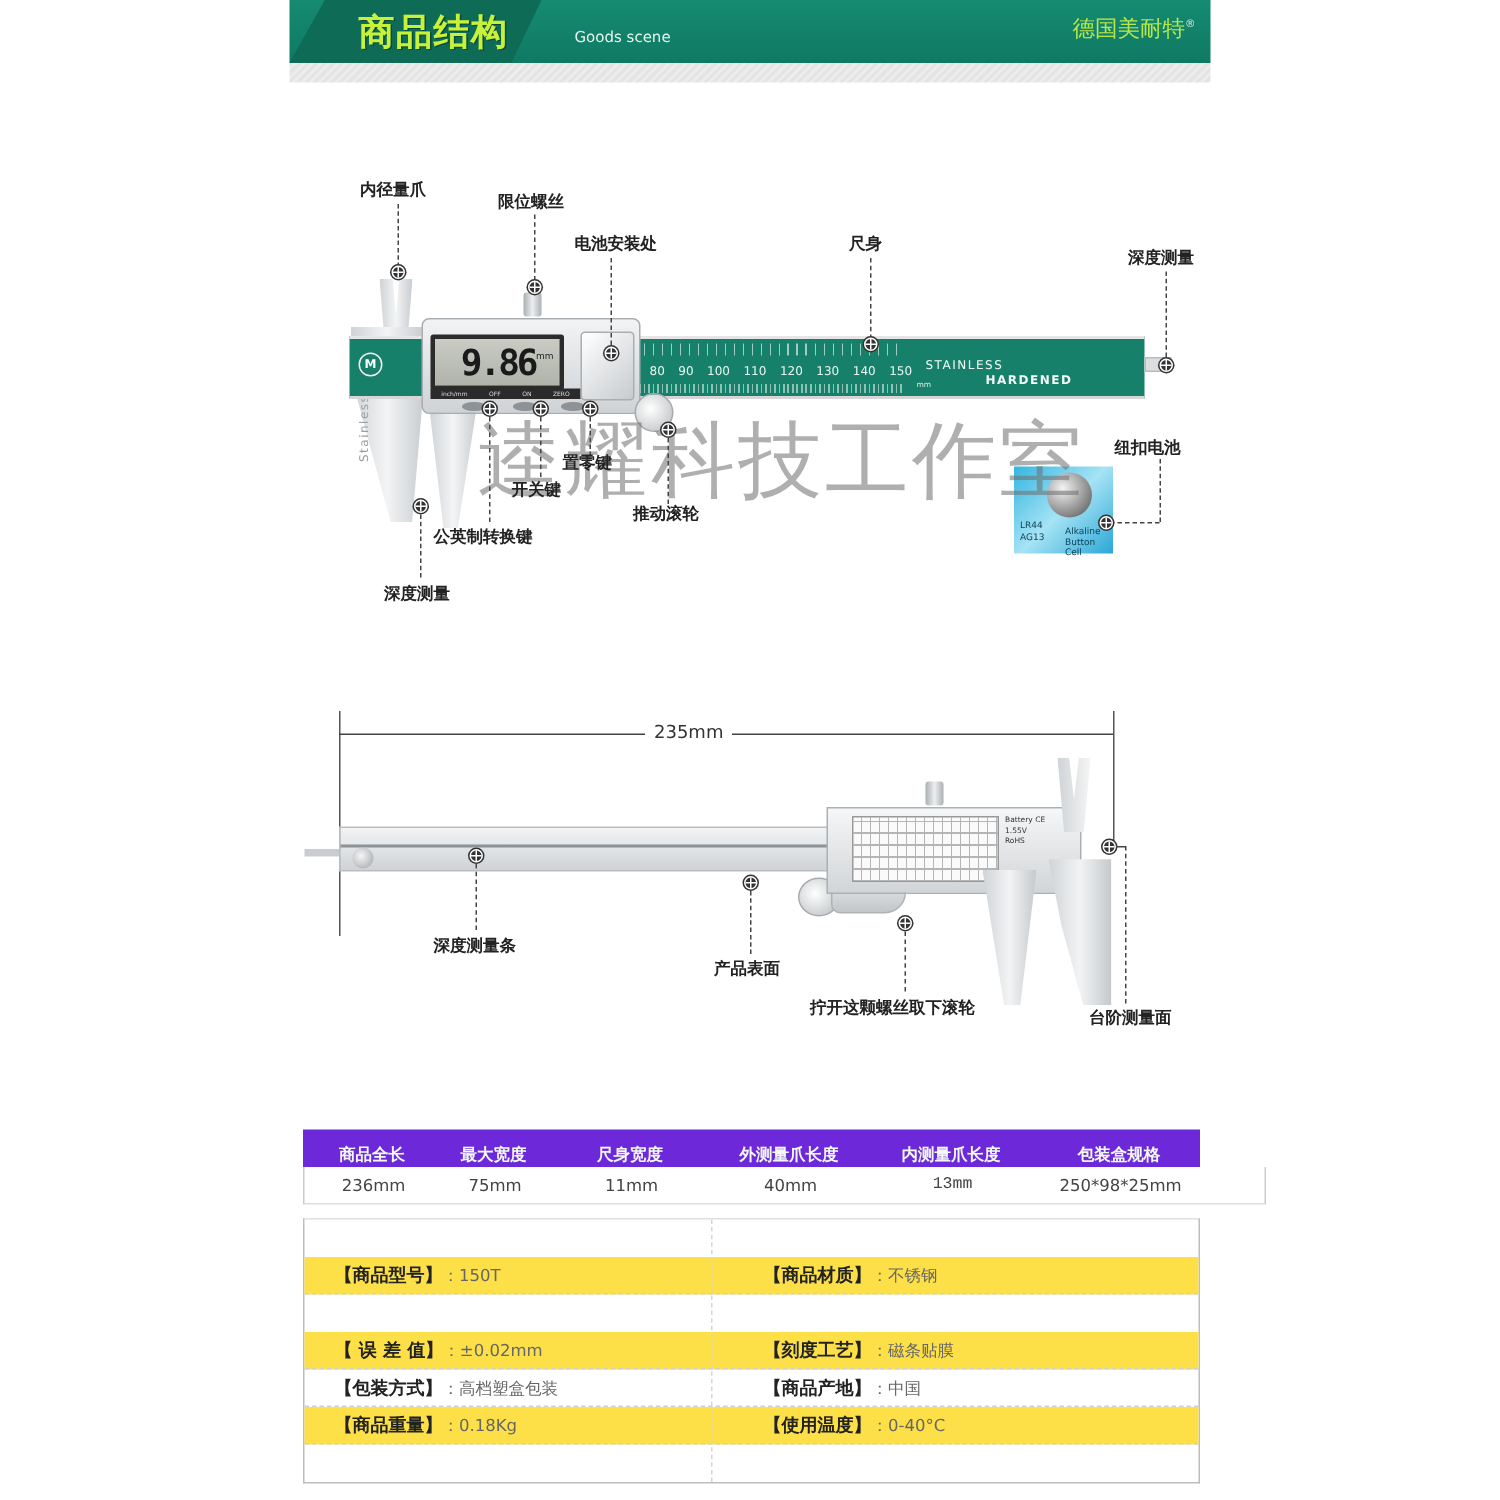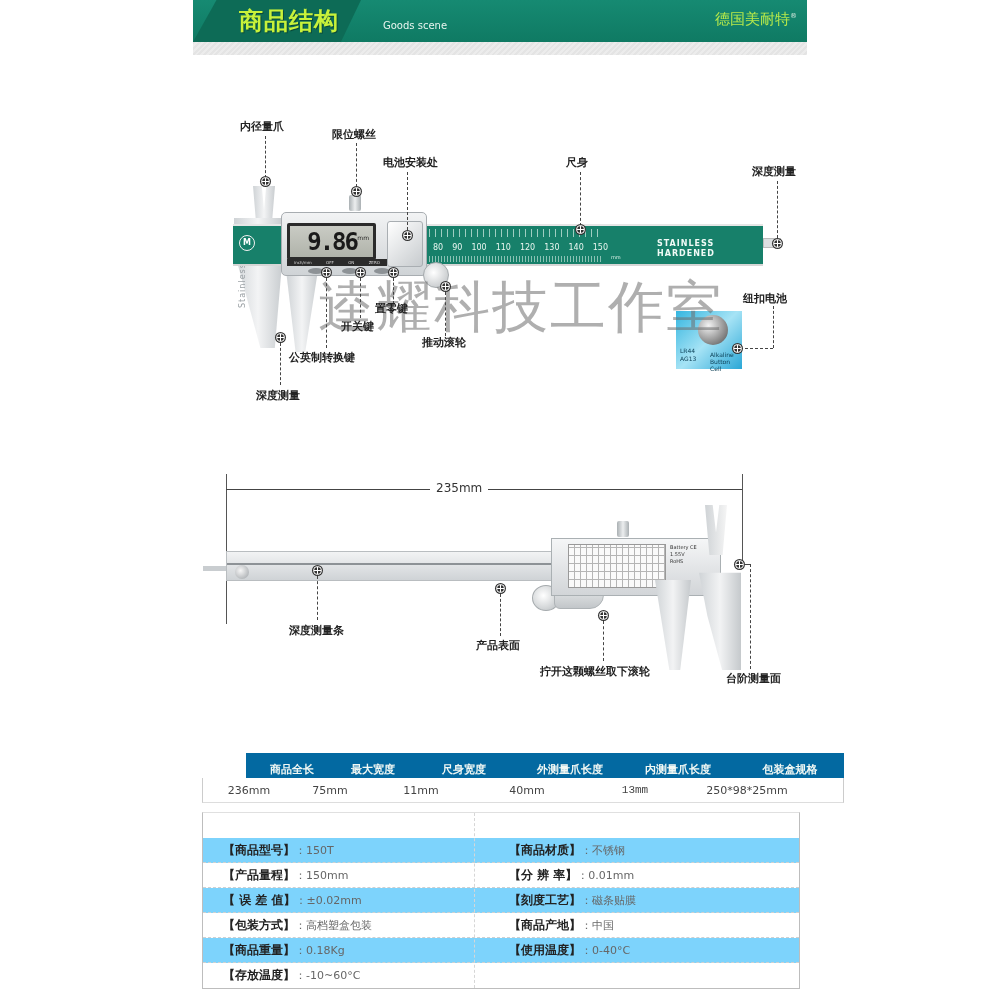--- a/index.html
+++ b/index.html
@@ -31,21 +31,21 @@
 
   
   .jaw { position: absolute; background: linear-gradient(90deg, #cfd3d6, #f3f4f5 50%, #c9cdd0); }
   .scale-bar { position: absolute; left: 233px; top: 224px; width: 530px; height: 42px;
     background: #17806a; border-top: 2px solid #e6e6e6; border-bottom: 2px solid #d6d6d6; }
   .scale-bar .ticks { position: absolute; left: 190px; right: 160px; top: 3px; height: 8px;
     background: repeating-linear-gradient(90deg, #d8efe6 0 1px, transparent 1px 6px); opacity: .7; }
   .scale-bar .ticks-bottom { position: absolute; left: 190px; right: 160px; bottom: 2px; height: 6px;
     background: repeating-linear-gradient(90deg, #d8efe6 0 1px, transparent 1px 3px); opacity: .6; }
   .scale-nums { position: absolute; left: 200px; top: 17px; display: flex; gap: 9px; font-size: 8px; color: #e9f6f0; }
-  .scale-bar .stainless { position: absolute; left: 424px; top: 13px; font-size: 8px; font-weight: bold; color: #f0faf6; letter-spacing: 1px; }
+  .scale-bar .stainless { position: absolute; left: 384px; top: 13px; font-size: 8px; font-weight: normal; color: #f0faf6; letter-spacing: 1px; }
   .scale-bar .hardened { position: absolute; left: 424px; top: 23px; font-size: 8px; font-weight: bold; color: #f0faf6; letter-spacing: 1px; }
   .scale-bar .logo { position: absolute; left: 6px; top: 9px; width: 16px; height: 16px; border-radius: 50%;
     border: 1.5px solid #f1f1f1; color: #fff; font-size: 8px; text-align: center; line-height: 13px; font-weight: bold; }
   .scale-bar .mm-unit { position: absolute; left: 378px; top: 28px; font-size: 5px; color: #d8efe6; }
 
   .slider-body { position: absolute; left: 281px; top: 212px; width: 146px; height: 64px;
     background: linear-gradient(180deg, #f2f3f4, #cfd3d6); border: 1px solid #a8adb1; border-radius: 5px; }
   .lcd { position: absolute; left: 287px; top: 223px; width: 89px; height: 37px;
     background: linear-gradient(180deg, #c9cbc4, #b0b3aa); border: 3px solid #2b2b2b; border-radius: 2px; }
   .lcd .reading { position: absolute; right: 16px; top: 2px; font-family: "DejaVu Sans Mono", monospace;
@@ -94,32 +94,32 @@
   .jaws2 { position: absolute; left: 655px; top: 505px; width: 86px; height: 165px; }
   .jaws2 .j1 { position: absolute; left: 0; top: 75px; width: 36px; height: 90px; background: linear-gradient(90deg, #d0d4d7, #f2f3f4, #c5c9cc); clip-path: polygon(0 0, 100% 0, 70% 100%, 40% 100%); }
   .jaws2 .j2 { position: absolute; left: 44px; top: 30px; width: 42px; height: 135px; background: linear-gradient(90deg, #d0d4d7, #f2f3f4, #c5c9cc); clip-path: polygon(0 28%, 100% 28%, 100% 100%, 55% 100%, 20% 60%); }
   .jaws2 .t1 { position: absolute; left: 50px; top: 0; width: 22px; height: 50px; background: linear-gradient(90deg, #cfd3d6, #f5f5f5); clip-path: polygon(0 0, 35% 0, 50% 55%, 65% 0, 100% 0, 80% 100%, 20% 100%); }
   .wheel2 { position: absolute; left: 532px; top: 585px; width: 28px; height: 26px; border-radius: 50%;
     background: radial-gradient(circle at 40% 40%, #ffffff, #b5babd); border: 1px solid #a5aaad; }
   .lever2 { position: absolute; left: 554px; top: 583px; width: 50px; height: 26px;
     background: linear-gradient(180deg, #eceeef, #c2c6c9); border-radius: 0 0 14px 6px; border: 1px solid #aeb3b6; }
 
   
-  .spec-head { position: absolute; left: 202px; top: 753px; width: 598px; height: 32px; background: #0369a1;
-    display: flex; align-items: center; margin-left: 44px; }
+  .spec-head { position: absolute; left: 202px; top: 753px; width: 598px; height: 32px; background: #6d28d9;
+    display: flex; align-items: center; }
   .spec-head span { font-size: 11px; font-weight: bold; color: #f1f8f4; text-align: center; }
   .spec-vals { position: absolute; left: 202px; top: 778px; width: 642px; height: 25px; background: #fff;
     border-left: 1px solid #ccc; border-right: 1px solid #ccc; border-bottom: 1px solid #ddd; display: flex; align-items: center; }
   .spec-vals span { font-size: 11px; color: #444; text-align: center; }
   .c1 { width: 92px; } .c2 { width: 70px; } .c3 { width: 112px; } .c4 { width: 100px; } .c5 { width: 116px; font-family: Liberation Mono, monospace; } .c6 { width: 108px; }
 
   .info-table { position: absolute; left: 202px; top: 812px; width: 598px; height: 177px;
     border: 1px solid #bdbdbd; border-top: 1px solid #e0e0e0; }
   .info-row { position: absolute; left: 0; width: 596px; height: 25px; border-bottom: 1px dashed #d0d0d0; }
-  .info-row.alt { background: #7dd3fc; padding-left: 11px; }
+  .info-row.alt { background: #fde047; padding-left: 11px; }
   .info-divider { position: absolute; left: 271px; top: 0; bottom: 0; width: 0; border-left: 1px dashed #d6d6d6; }
   .info-cell { position: absolute; top: 4px; font-size: 12px; white-space: nowrap; }
   .info-cell .k { font-weight: bold; color: #222; }
   .info-cell .v { color: #666; font-size: 11px; }
   .info-cell.left { left: 20px; }
   .info-cell.right { left: 306px; }
 </style>
 </head>
 <body>
 
@@ -287,33 +287,26 @@
   <span class="c4">40mm</span>
   <span class="c5">13mm</span>
   <span class="c6">250*98*25mm</span>
 </div>
 
 <div class="info-table">
   <div class="info-row alt" style="top:25px;">
     <div class="info-cell left"><span class="k">【商品型号】</span><span class="v">：150T</span></div>
     <div class="info-cell right"><span class="k">【商品材质】</span><span class="v">：不锈钢</span></div>
   </div>
-  <div class="info-row" style="top:50px;">
-    <div class="info-cell left"><span class="k">【产品量程】</span><span class="v">：150mm</span></div>
-    <div class="info-cell right"><span class="k">【分 辨 率】</span><span class="v">：0.01mm</span></div>
-  </div>
   <div class="info-row alt" style="top:75px;">
     <div class="info-cell left"><span class="k">【 误 差 值】</span><span class="v">：±0.02mm</span></div>
     <div class="info-cell right"><span class="k">【刻度工艺】</span><span class="v">：磁条贴膜</span></div>
   </div>
   <div class="info-row" style="top:100px;">
     <div class="info-cell left"><span class="k">【包装方式】</span><span class="v">：高档塑盒包装</span></div>
     <div class="info-cell right"><span class="k">【商品产地】</span><span class="v">：中国</span></div>
   </div>
   <div class="info-row alt" style="top:125px;">
     <div class="info-cell left"><span class="k">【商品重量】</span><span class="v">：0.18Kg</span></div>
     <div class="info-cell right"><span class="k">【使用温度】</span><span class="v">：0-40°C</span></div>
   </div>
-  <div class="info-row" style="top:150px;border-bottom:none;">
-    <div class="info-cell left"><span class="k">【存放温度】</span><span class="v">：-10~60°C</span></div>
-  </div>
   <div class="info-divider"></div>
 </div>
 
 </body></html>

